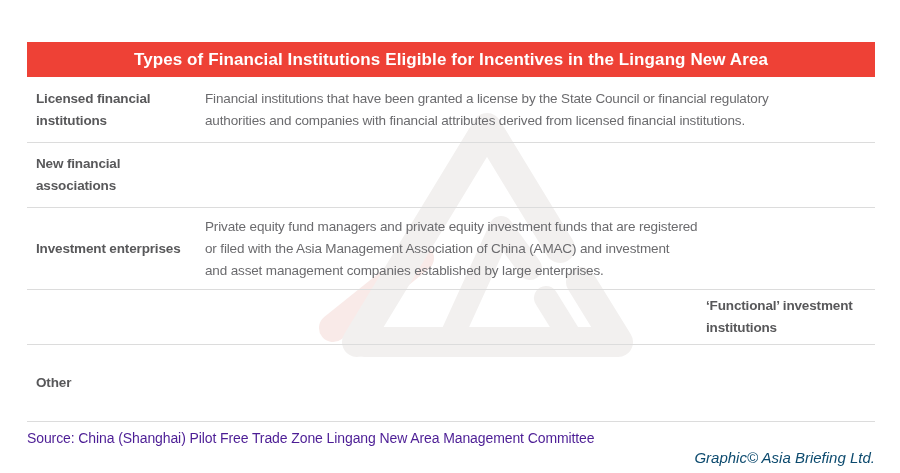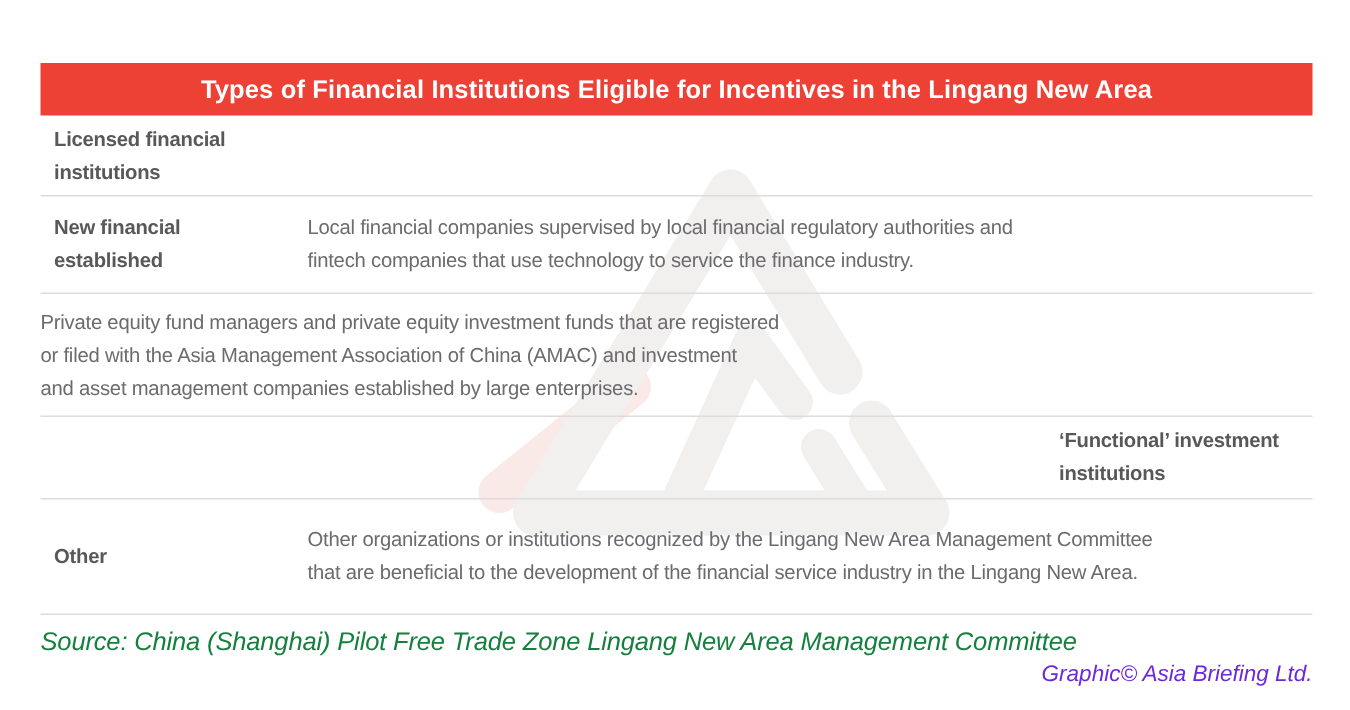--- a/index.html
+++ b/index.html
@@ -34,21 +34,21 @@
     color:var(--banner-text);
     font-size:17px;font-weight:bold;
     letter-spacing:0.1px;
   }
   .rows{display:block;}
   .row{
     display:flex;align-items:center;
     border-bottom:1px solid var(--divider);
     box-sizing:border-box;
   }
-  .row:nth-child(1){height:54px;}
+  .row:nth-child(1){height:66px;}
   .row:nth-child(2){height:65px;}
   .row:nth-child(3){height:82px;}
   .row:nth-child(4){height:55px;justify-content:flex-end;}
   .row:nth-child(5){height:77px;}
   .cell{
     white-space:pre;
     font-size:13.5px;
     line-height:22px;
     letter-spacing:-0.15px;
   }
@@ -57,31 +57,30 @@
     padding-left:9px;
     font-weight:bold;
     color:var(--label-color);
   }
   .cell.desc{
     flex:1;
     color:var(--desc-color);
   }
   .footer{padding-top:8px;}
   .source{
-    font-style:italic;
-    font-size:17px;
-    color:#15803d;
+    font-size:14px;
+    color:#4c1d95;
     letter-spacing:-0.1px;
   }
   .credit{
     margin-top:3px;
     text-align:right;
     font-style:italic;
     font-size:15px;
-    color:#6d28d9;
+    color:#0c4a6e;
   }
   .wm-stroke{fill:none;stroke-linecap:round;stroke-linejoin:round;}
   .wm-gray{stroke:var(--wm-gray);}
   .wm-pink{stroke:var(--wm-pink);}
 </style>
 </head>
 <body>
 
 <svg class="watermark" width="900" height="473" viewBox="0 0 900 473" aria-hidden="true">
   <path class="wm-stroke wm-pink" stroke-width="28" d="M333,328 L420,258"></path>
@@ -94,40 +93,39 @@
 <div class="page">
 
   <div class="banner">
     <span class="title">Types of Financial Institutions Eligible for Incentives in the Lingang New Area</span>
   </div>
 
   <div class="rows">
       <div class="row">
         <div class="cell type">Licensed financial
 institutions</div>
+        <div class="cell desc">Financial institutions that have been granted a license by the State Council or financial regulatory
+authorities and companies with financial attributes derived from licensed financial institutions.</div>
       </div>
       <div class="row">
         <div class="cell type">New financial
-established</div>
-        <div class="cell desc">Local financial companies supervised by local financial regulatory authorities and
-fintech companies that use technology to service the finance industry.</div>
+associations</div>
       </div>
       <div class="row">
+        <div class="cell type">Investment enterprises</div>
         <div class="cell desc">Private equity fund managers and private equity investment funds that are registered
 or filed with the Asia Management Association of China (AMAC) and investment
 and asset management companies established by large enterprises.</div>
       </div>
       <div class="row">
         <div class="cell type">‘Functional’ investment
 institutions</div>
       </div>
       <div class="row">
         <div class="cell type">Other</div>
-        <div class="cell desc">Other organizations or institutions recognized by the Lingang New Area Management Committee
-that are beneficial to the development of the financial service industry in the Lingang New Area.</div>
       </div>
     </div>
 
   <div class="footer">
     <div class="source">Source: China (Shanghai) Pilot Free Trade Zone Lingang New Area Management Committee</div>
     <div class="credit">Graphic© Asia Briefing Ltd.</div>
   </div>
 
 </div>
 

